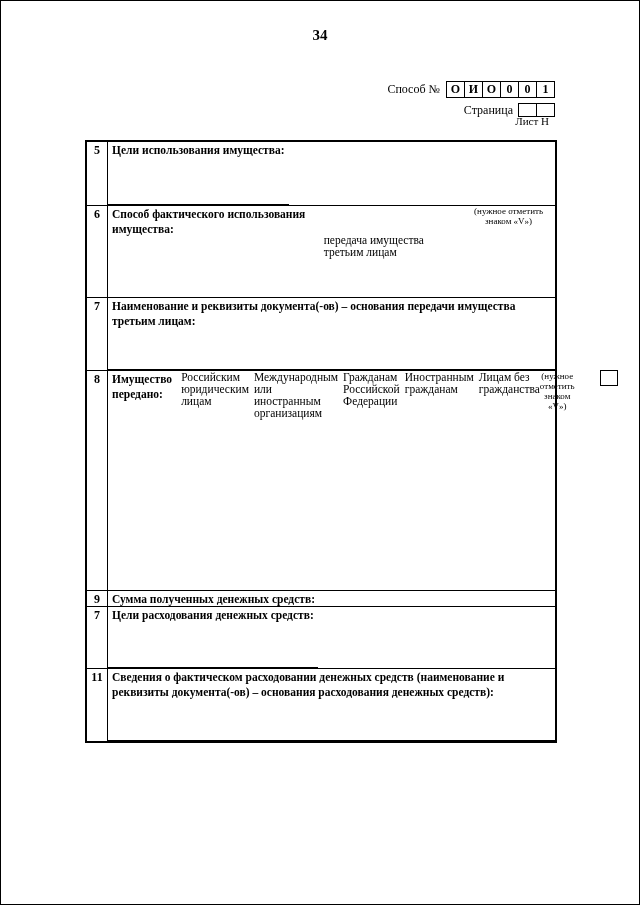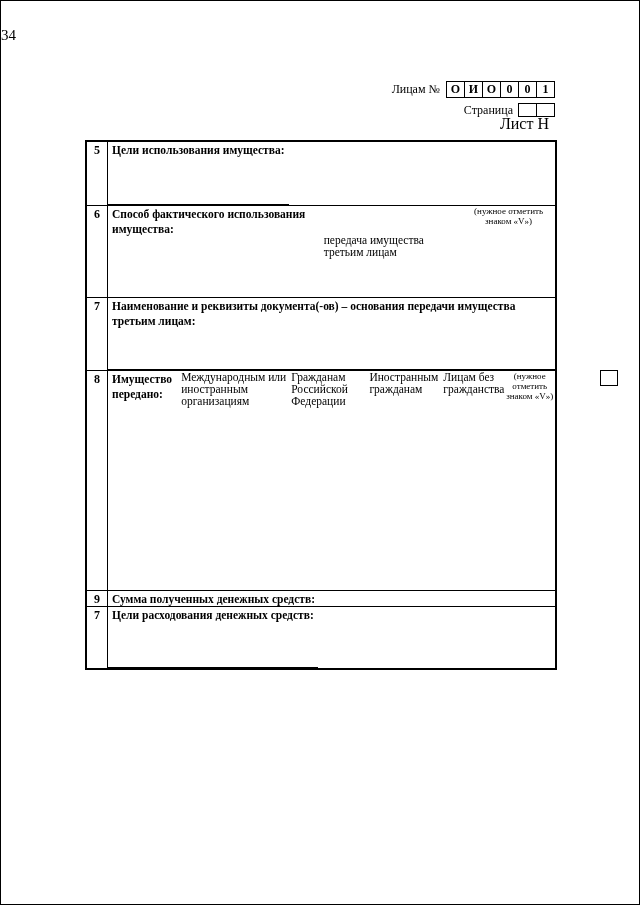--- a/index.html
+++ b/index.html
@@ -10,21 +10,21 @@
     font-family: "Liberation Serif", "DejaVu Serif", serif;
     position: relative;
   }
   .page {
     position: absolute; inset: 0;
     border: 1.5px solid #000;
     background: #fff;
   }
   .page-number {
     position: absolute; top: 26px; left: 0; width: 100%;
-    text-align: left; font-size: 15px;
+    text-align: center; font-size: 15px; font-weight: bold;
   }
   
   .form-no {
     position: absolute; top: 80px; right: 84px;
     display: flex; align-items: center; font-size: 12px;
   }
   .form-no-label { margin-right: 6px; }
   .cells { display: flex; }
   .cell {
     width: 19px; height: 17px;
@@ -32,21 +32,21 @@
     display: flex; align-items: center; justify-content: center;
     font-weight: bold; font-size: 12px; background: #fff;
   }
   .cell:first-child { margin-left: 0; }
   .stranitsa {
     position: absolute; top: 102px; right: 84px;
     display: flex; align-items: flex-start; font-size: 12px;
   }
   .stranitsa-label { margin-right: 5px; }
   .stranitsa .cell { height: 14px; font-weight: normal; }
-  .sheet-label { position: absolute; top: 114px; right: 90px; font-size: 16px; }
+  .sheet-label { position: absolute; top: 114px; right: 90px; font-size: 11px; }
 
   
   .form-table {
     position: absolute; left: 84px; top: 139px; width: 472px;
     border: 2px solid #000; background: #fff;
   }
   .section { display: flex; border-top: 1.5px solid #000; }
   .section:first-child { border-top: none; }
   .num {
     flex: 0 0 21px; width: 21px;
@@ -85,21 +85,21 @@
   .r9-cell { flex: 1; border-left: 1px solid #000; }
 </style>
 </head>
 <body>
 
 <div class="page">
 
   <div class="page-number">34</div>
 
   <div class="form-no">
-    <span class="form-no-label">Лицам №</span>
+    <span class="form-no-label">Способ №</span>
     <span class="cells">
       <span class="cell">О</span>
       <span class="cell">И</span>
       <span class="cell">О</span>
       <span class="cell">0</span>
       <span class="cell">0</span>
       <span class="cell">1</span>
     </span>
   </div>
 
@@ -148,20 +148,24 @@
         <div class="blank"></div>
         <div class="spacer"></div>
       </div>
     </div>
 
     <div class="section s8 r8">
       <div class="num">8</div>
       <div class="content">
         <div class="title r8-title">Имущество передано:</div>
         <div class="opt-row r8-opt">
+          <span>Российским юридическим лицам</span>
+          <span class="checkbox cb8"></span>
+        </div>
+        <div class="opt-row r8-opt">
           <span>Международным или иностранным организациям</span>
           <span class="checkbox cb8"></span>
         </div>
         <div class="opt-row r8-opt">
           <span>Гражданам Российской Федерации</span>
           <span class="checkbox cb8"></span>
         </div>
         <div class="opt-row r8-opt">
           <span>Иностранным гражданам</span>
           <span class="checkbox cb8"></span>
@@ -187,15 +191,25 @@
       <div class="num">7</div>
       <div class="content">
         <div class="title underline">Цели расходования денежных средств:</div>
         <div class="blank"></div>
         <div class="blank"></div>
         <div class="blank"></div>
         <div class="spacer"></div>
       </div>
     </div>
 
+    <div class="section s11">
+      <div class="num">11</div>
+      <div class="content">
+        <div class="title underline">Сведения о фактическом расходовании денежных средств (наименование и реквизиты документа(-ов) – основания расходования денежных средств):</div>
+        <div class="blank"></div>
+        <div class="blank"></div>
+        <div class="blank"></div>
+        <div class="spacer"></div>
+      </div>
+    </div>
 
   </div>
 </div>
 
 </body></html>

